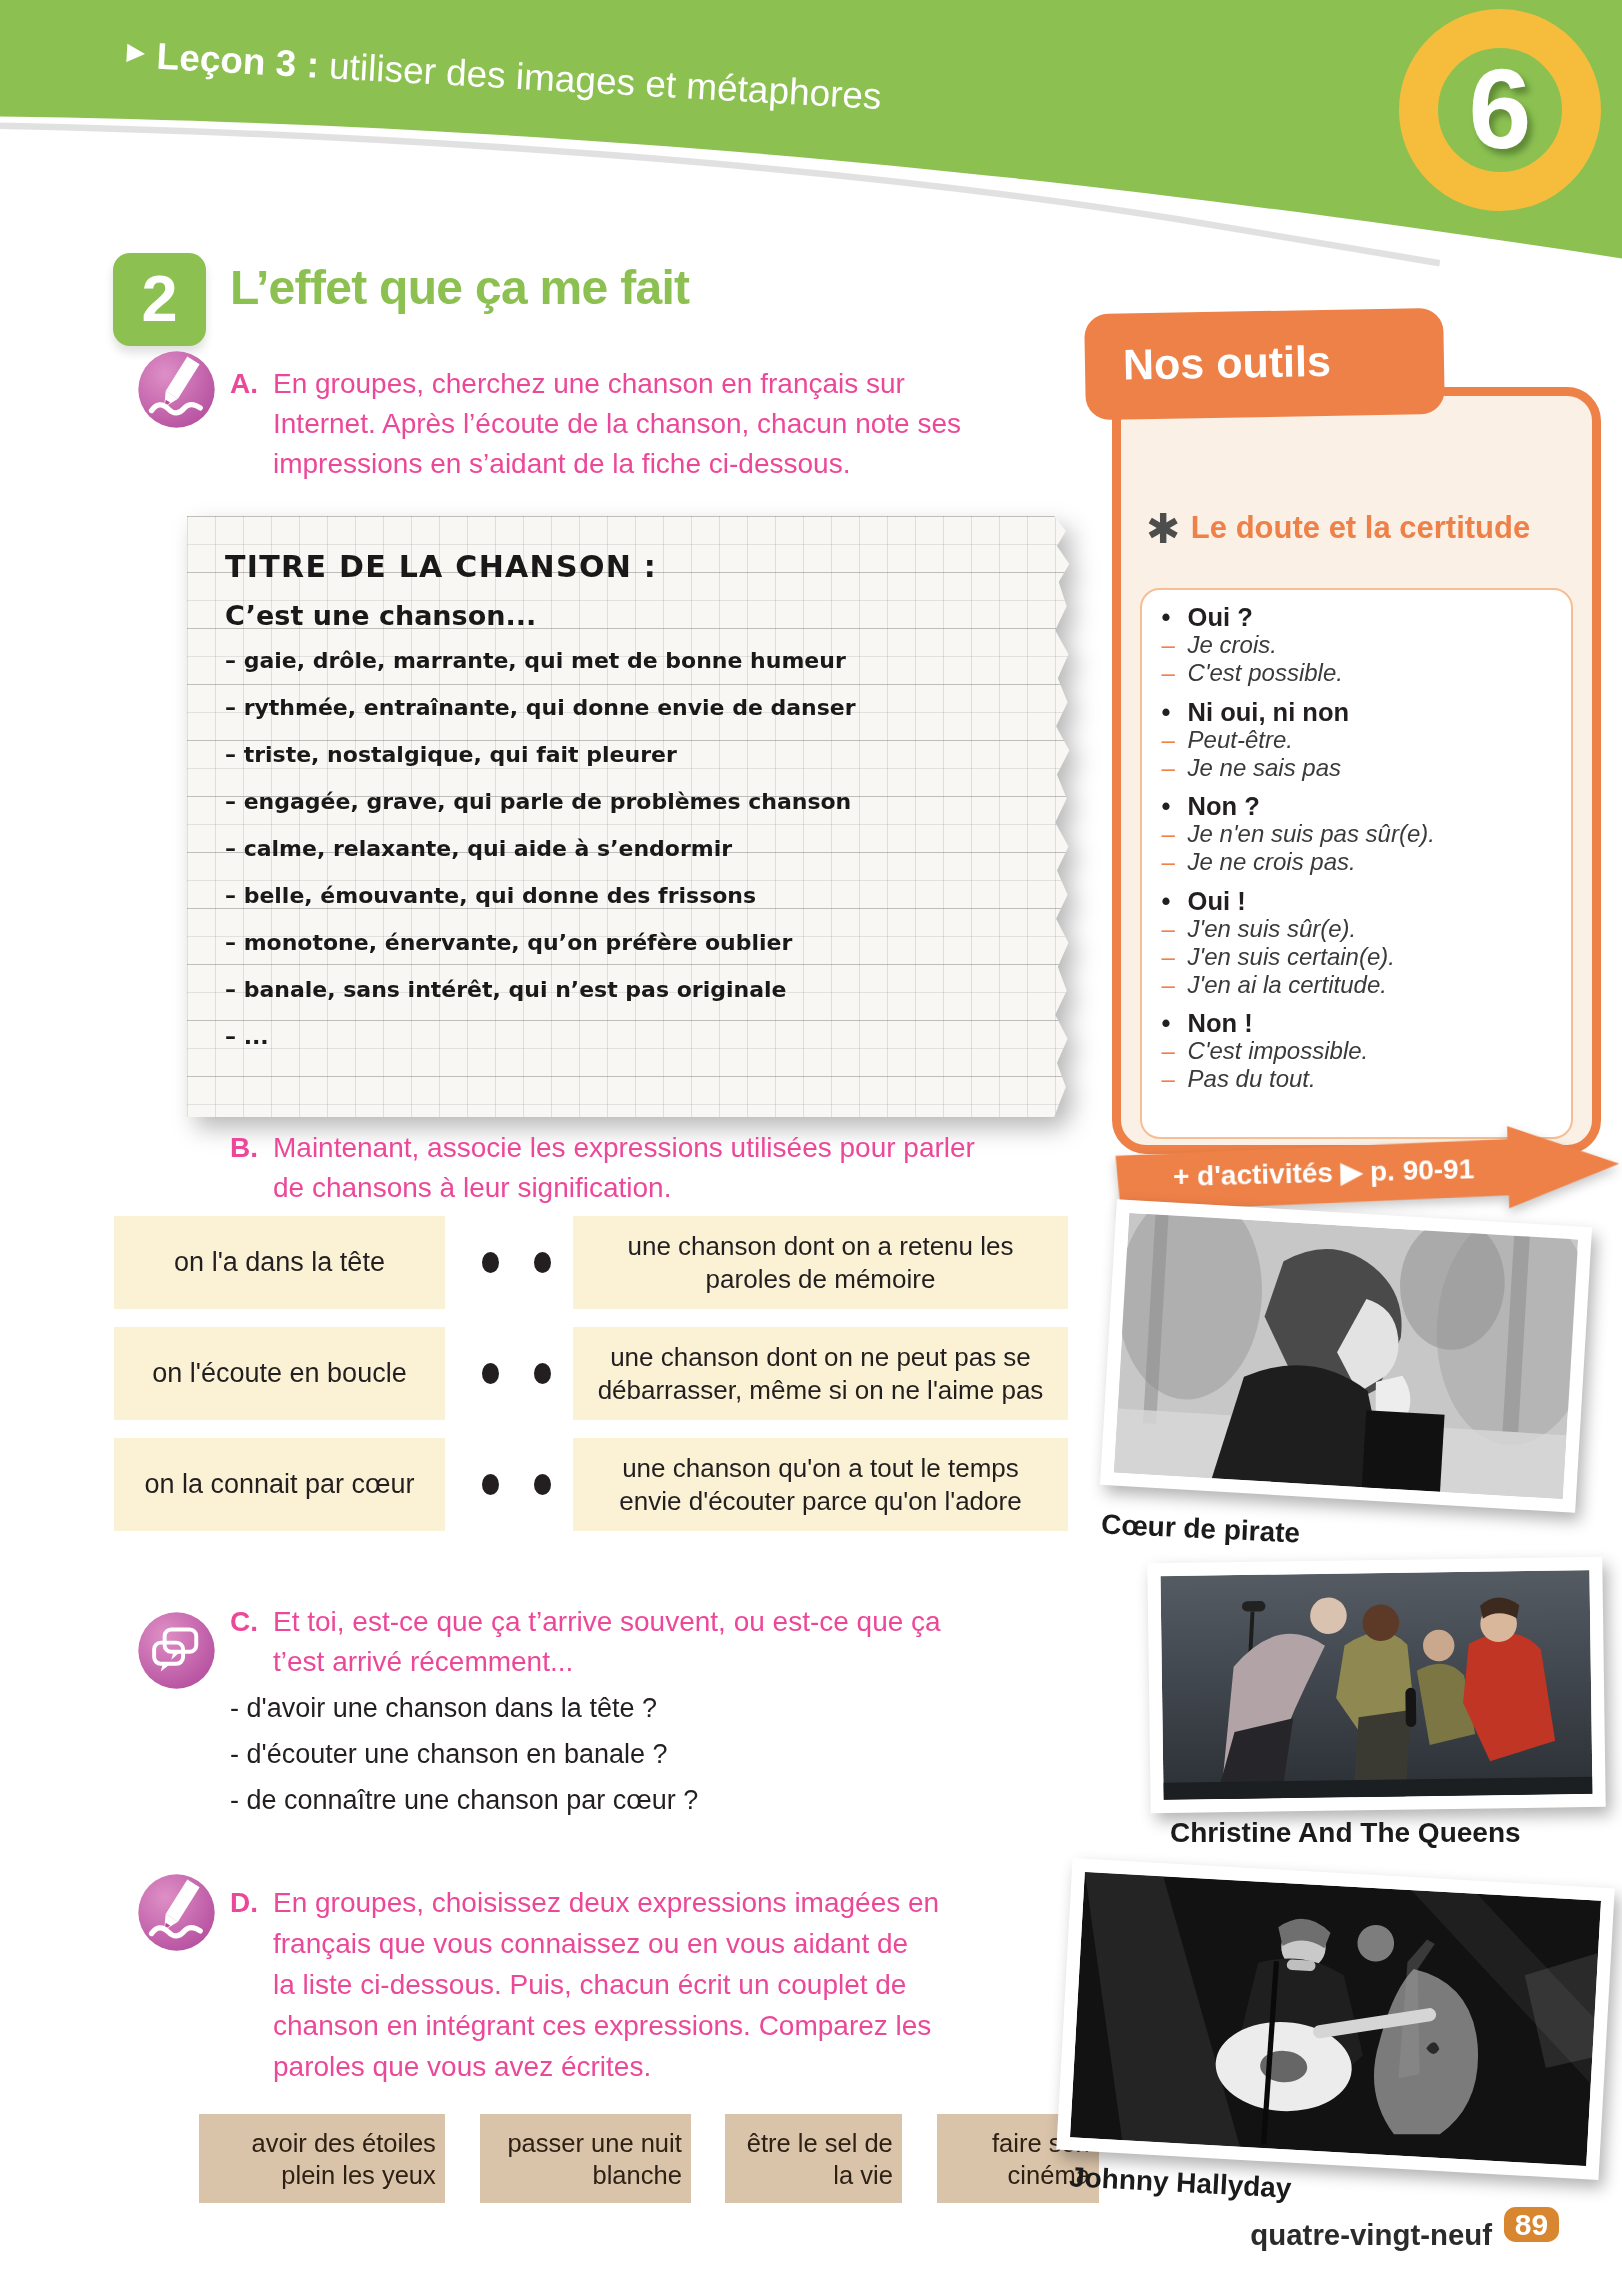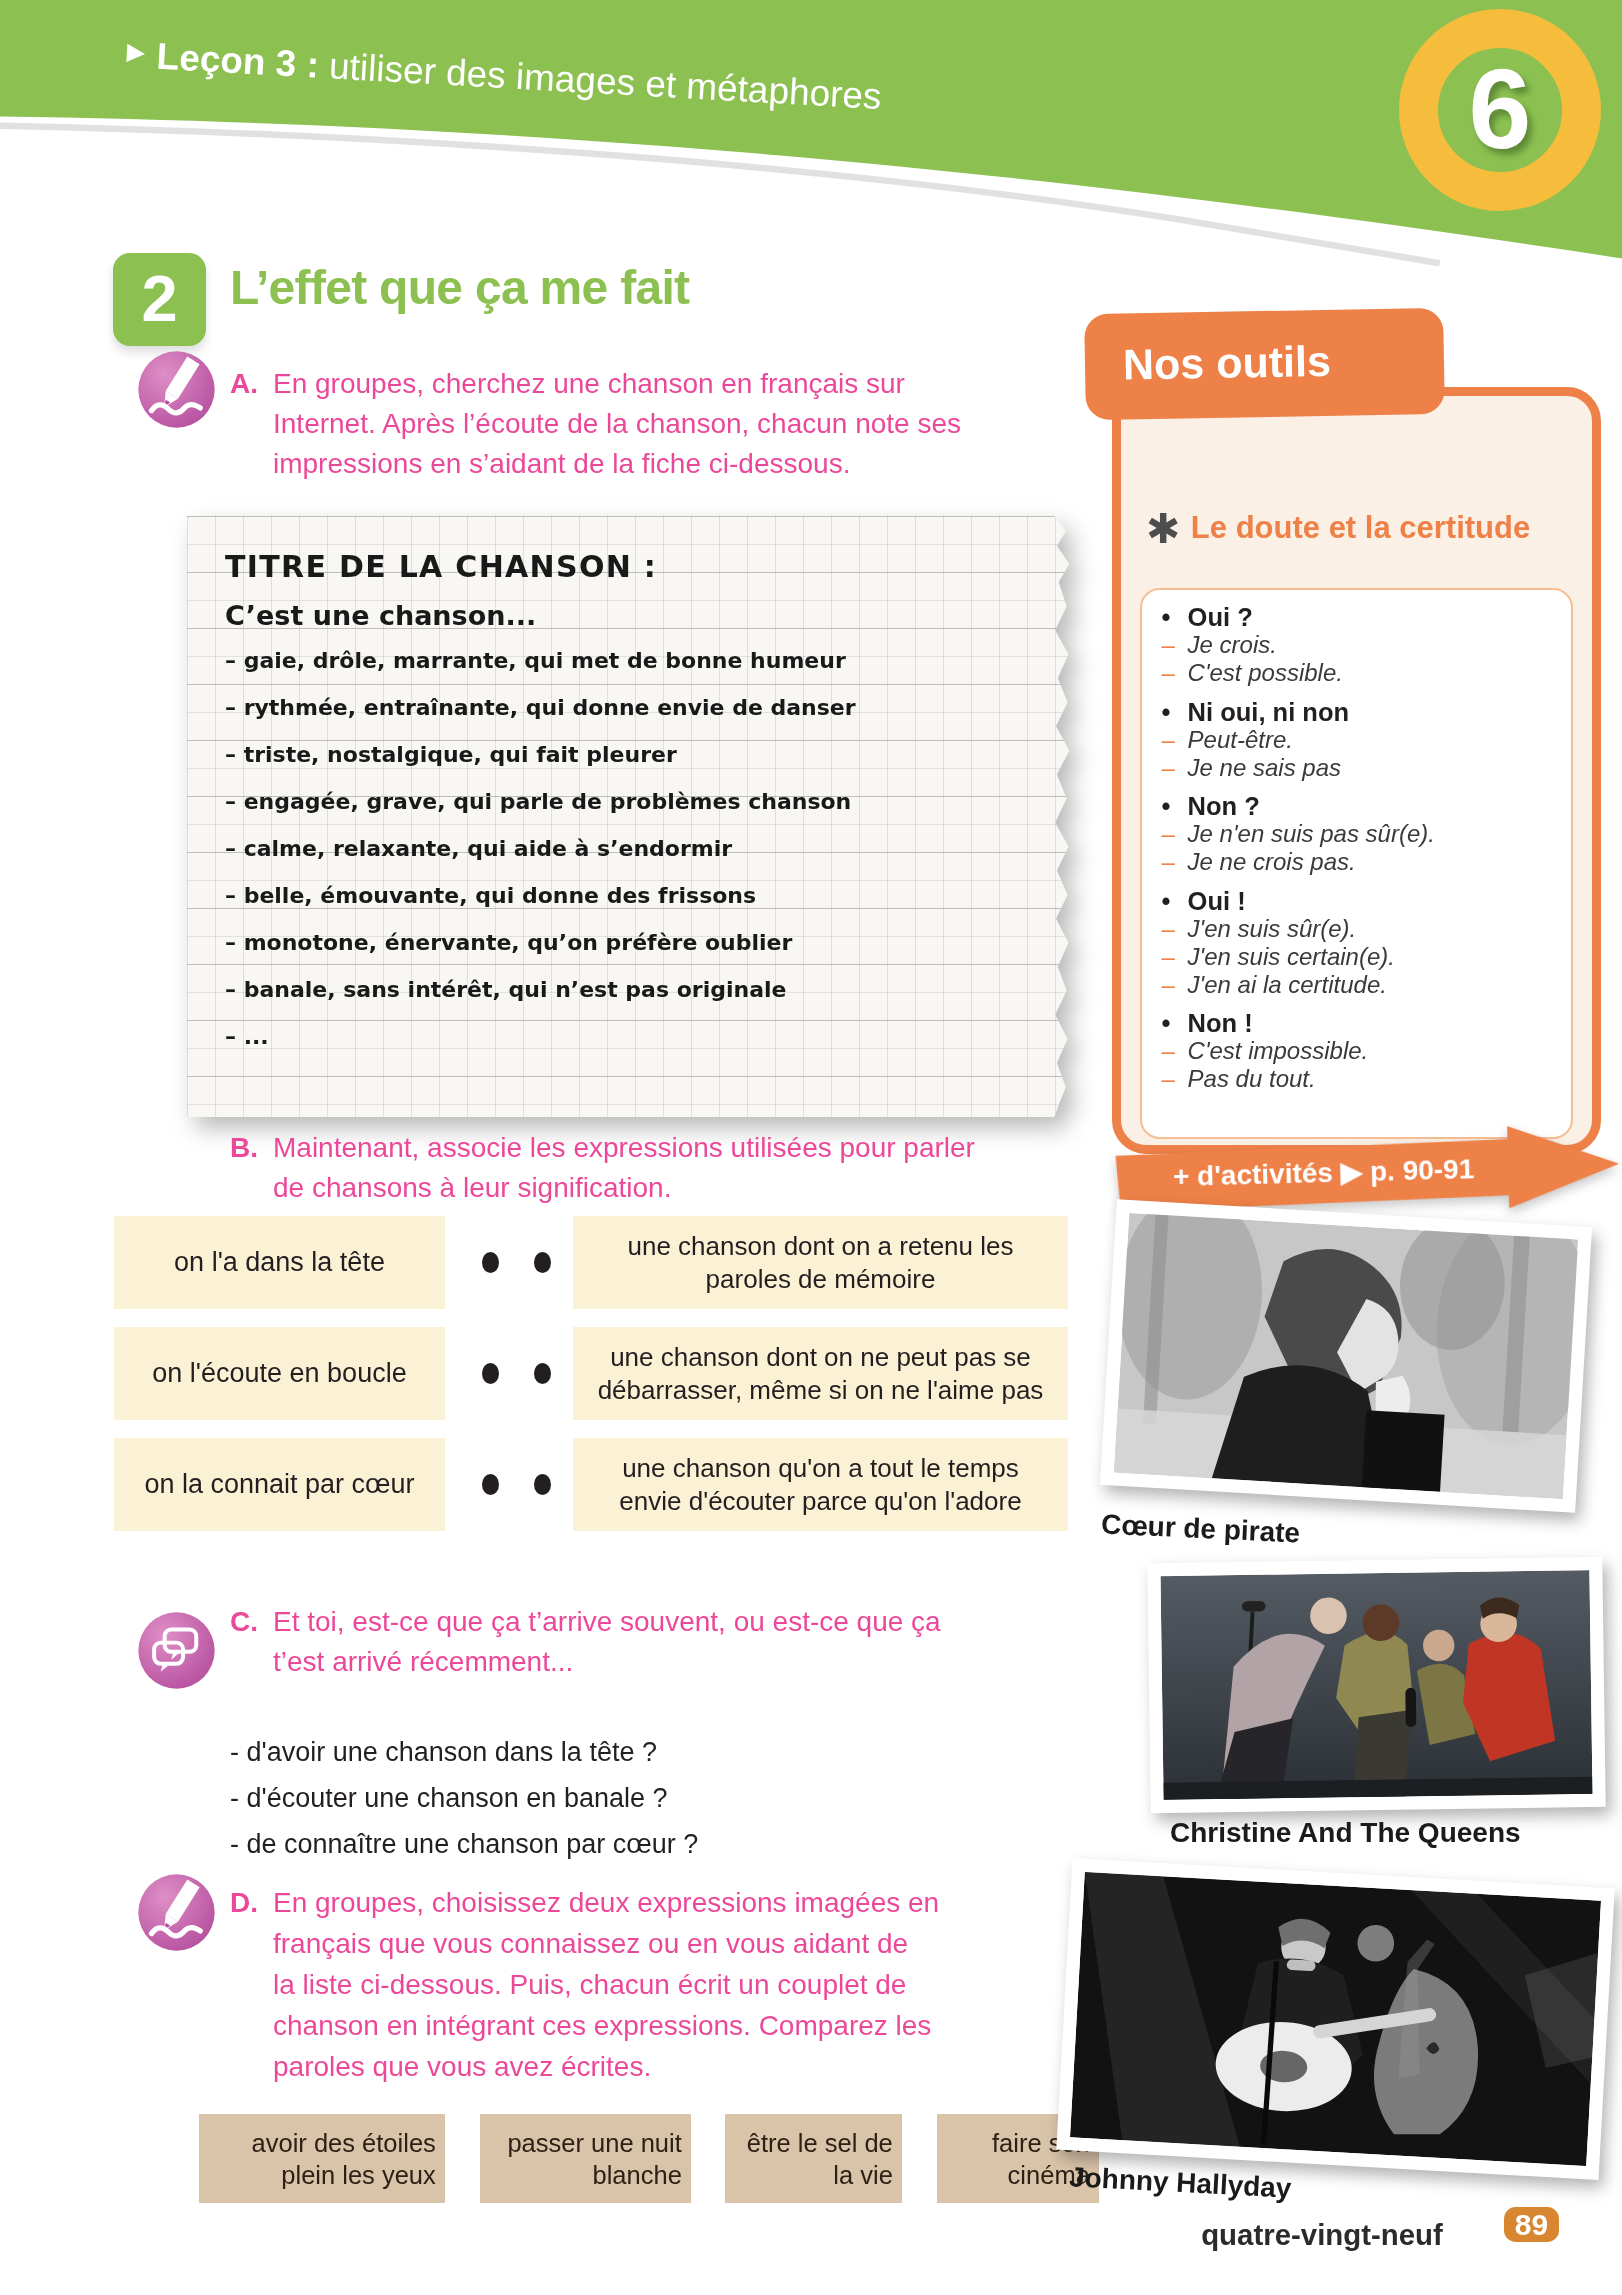--- a/index.html
+++ b/index.html
@@ -82,21 +82,21 @@
       filter:drop-shadow(0 5.2px 5.2px rgba(0,0,0,.22));}
   #more-activities .txt{position:absolute;left:19.6px;top:0;width:376px;height:100%;display:flex;align-items:center;
       justify-content:center;color:#fff;font-size:28px;font-weight:bold;}
 
   
   .polaroid{position:absolute;background:#fff;padding:13px;box-shadow:5.2px 7.9px 15.7px rgba(0,0,0,.30);}
   .polaroid svg{display:block;}
   .photo-caption{position:absolute;font-size:28px;font-weight:bold;color:#1b1b1b;white-space:nowrap;}
 
   
-  #footer-word{position:absolute;left:1152px;top:2218px;width:340px;text-align:center;font-size:29.4px;font-weight:bold;color:#2b2b2b;}
+  #footer-word{position:absolute;left:1152px;top:2218px;width:340px;text-align:right;font-size:29.4px;font-weight:bold;color:#2b2b2b;}
   #page-badge{position:absolute;left:1504px;top:2207px;width:55px;height:35px;background:#D8862F;border-radius:11.8px;
       display:flex;align-items:center;justify-content:center;color:#fff;font-size:30px;font-weight:bold;}
 </style>
 </head>
 <body>
 
 <div id="page">
 
   <svg id="header-svg" width="1623" height="275" viewBox="0 0 2480 420">
     <path d="M0,192 C 620,205 1280,252 1800,335 C 1950,360 2100,385 2200,402" fill="none" stroke="#bcbcbc" stroke-width="10" opacity="0.45"></path>
@@ -187,21 +187,21 @@
     <rect x="42" y="28" width="48" height="34" rx="10" fill="none" stroke="#ffffff" stroke-width="6"></rect>
     <polygon points="56,60 52,74 68,60" fill="#ffffff"></polygon>
     <rect x="26" y="48" width="44" height="32" rx="10" fill="none" stroke="#ffffff" stroke-width="6"></rect>
     <polygon points="40,78 36,92 54,78" fill="#ffffff"></polygon>
   </svg>
 
   <div class="para" style="left:230px;top:1602px;">
     <div><span class="lbl">C.</span><span>Et toi, est-ce que ça t’arrive souvent, ou est-ce que ça</span></div>
     <div>t’est arrivé récemment...</div>
   </div>
-  <div class="clist" style="left:230px;top:1685px;margin-top:44px;">
+  <div class="clist" style="left:230px;top:1685px;">
     <div>- d'avoir une chanson dans la tête ?</div>
     <div>- d'écouter une chanson en banale ?</div>
     <div>- de connaître une chanson par cœur ?</div>
   </div>
 
   <svg class="task-icon" style="left:137px;top:1873px;" viewBox="0 0 120 120">
     <defs>
       <radialGradient id="pg3" cx="35%" cy="30%" r="80%">
         <stop offset="0%" stop-color="#DE8FC6"></stop>
           <stop offset="100%" stop-color="#B54E9E"></stop>

